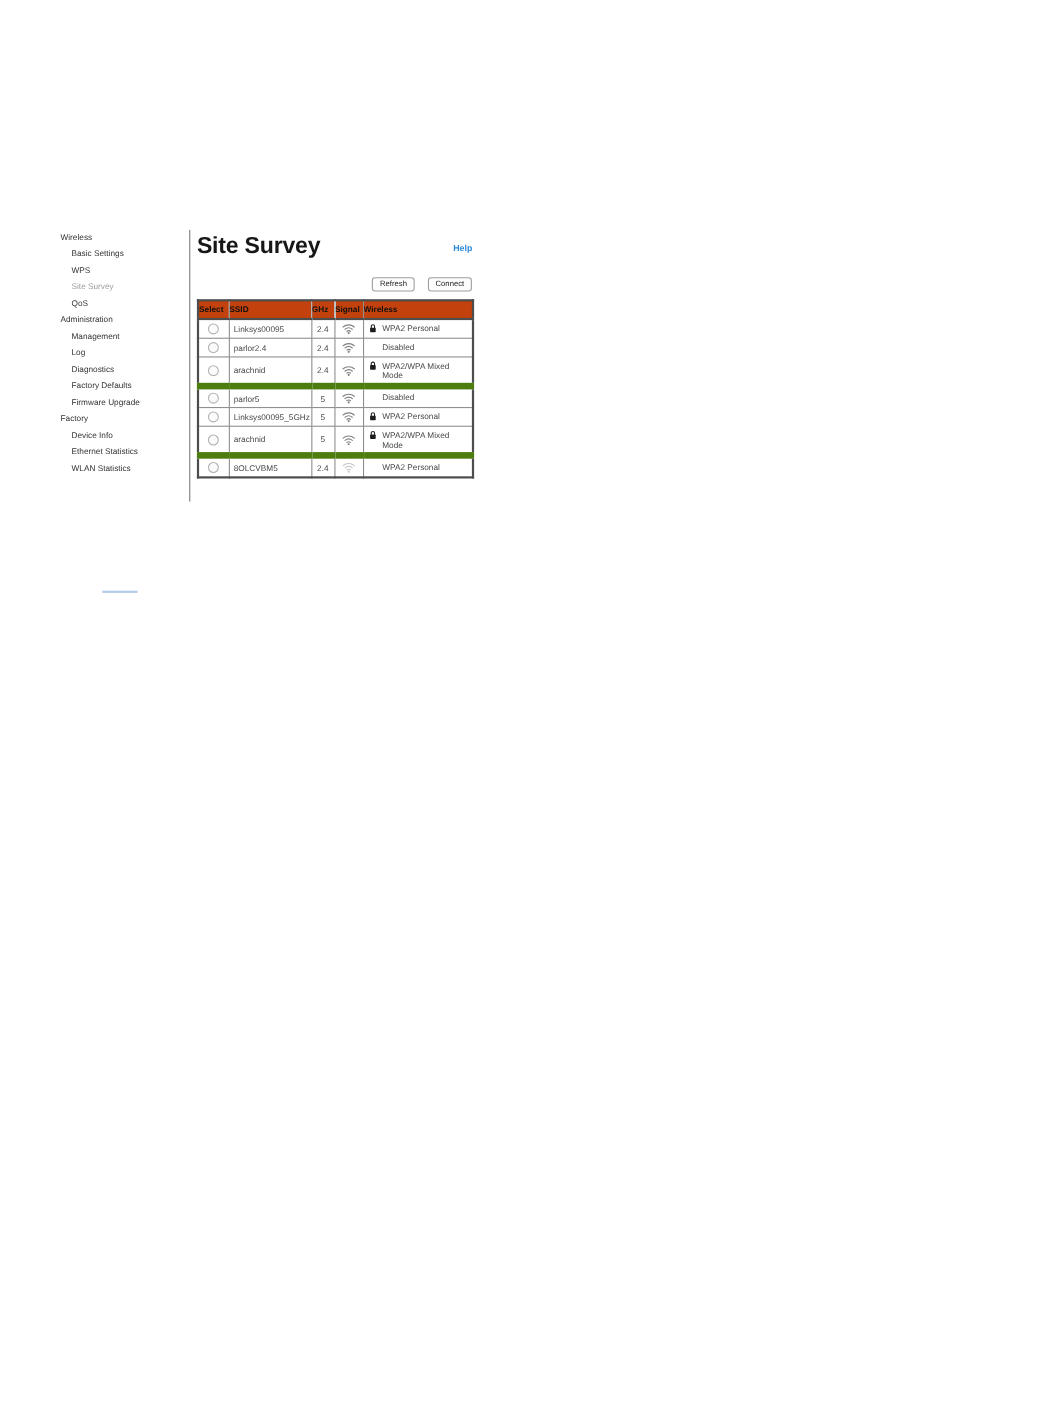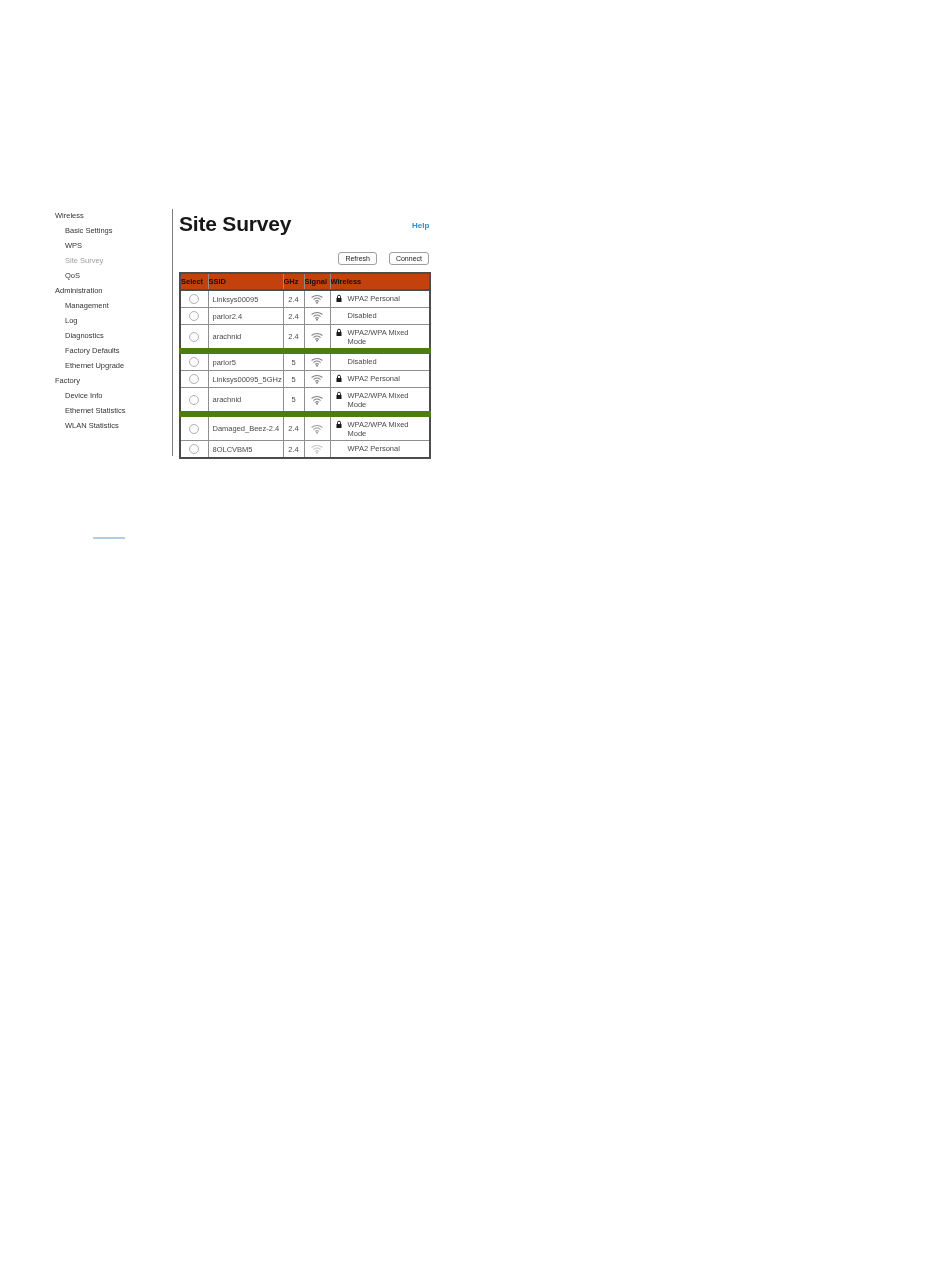--- a/index.html
+++ b/index.html
@@ -93,21 +93,21 @@
     <div class="sb-section">Wireless</div>
     <div class="sb-item">Basic Settings</div>
     <div class="sb-item">WPS</div>
     <div class="sb-item active">Site Survey</div>
     <div class="sb-item">QoS</div>
     <div class="sb-section">Administration</div>
     <div class="sb-item">Management</div>
     <div class="sb-item">Log</div>
     <div class="sb-item">Diagnostics</div>
     <div class="sb-item">Factory Defaults</div>
-    <div class="sb-item">Ethernet Upgrade</div>
+    <div class="sb-item">Firmware Upgrade</div>
     <div class="sb-section">Factory</div>
     <div class="sb-item">Device Info</div>
     <div class="sb-item">Ethernet Statistics</div>
     <div class="sb-item">WLAN Statistics</div>
   </div>
 
 <div class="divider"></div>
 
 <div class="page-title">Site Survey</div>
 <div class="help-link" style="color: rgb(43, 138, 218);">Help</div>
@@ -272,43 +272,20 @@
     <td class="c-security">
       <span class="lock-slot">
         <svg class="lock-svg" width="8" height="9" viewBox="0 0 10 12">
           <path d="M3 5.5 V3.6 A2 2 0 0 1 7 3.6 V5.5" fill="none" stroke="currentColor" stroke-width="1.3"></path>
           <rect x="1.6" y="5.2" width="6.8" height="5.6" rx="0.9" fill="currentColor"></rect>
         </svg>
       </span><span class="sec-text">WPA2/WPA Mixed Mode</span>
     </td>
   </tr>
 
-  <tr>
-    <td class="c-select">
-      <span class="radio"></span>
-    </td>
-    <td class="c-ssid">Damaged_Beez-2.4</td>
-    <td class="c-ghz">2.4</td>
-    <td class="c-signal" style="color: rgb(157, 157, 157);">
-      <svg class="wifi-icon" width="12" height="10" viewBox="0 0 16 13">
-        <path d="M1.2 4.2 A10.5 10.5 0 0 1 14.8 4.2" fill="none" stroke="currentColor" stroke-width="1.4" stroke-linecap="round"></path>
-        <path d="M3.6 6.9 A7 7 0 0 1 12.4 6.9" fill="none" stroke="currentColor" stroke-width="1.4" stroke-linecap="round"></path>
-        <path d="M5.9 9.4 A3.6 3.6 0 0 1 10.1 9.4" fill="none" stroke="currentColor" stroke-width="1.4" stroke-linecap="round"></path>
-        <circle cx="8" cy="11.6" r="1.3" fill="currentColor"></circle>
-      </svg>
-    </td>
-    <td class="c-security">
-      <span class="lock-slot">
-        <svg class="lock-svg" width="8" height="9" viewBox="0 0 10 12">
-          <path d="M3 5.5 V3.6 A2 2 0 0 1 7 3.6 V5.5" fill="none" stroke="currentColor" stroke-width="1.3"></path>
-          <rect x="1.6" y="5.2" width="6.8" height="5.6" rx="0.9" fill="currentColor"></rect>
-        </svg>
-      </span><span class="sec-text">WPA2/WPA Mixed Mode</span>
-    </td>
-  </tr>
 
   <tr>
     <td class="c-select">
       <span class="radio"></span>
     </td>
     <td class="c-ssid">8OLCVBM5</td>
     <td class="c-ghz">2.4</td>
     <td class="c-signal" style="color: rgb(198, 198, 198);">
       <svg class="wifi-icon" width="12" height="10" viewBox="0 0 16 13">
         <path d="M1.2 4.2 A10.5 10.5 0 0 1 14.8 4.2" fill="none" stroke="currentColor" stroke-width="1.4" stroke-linecap="round"></path>

